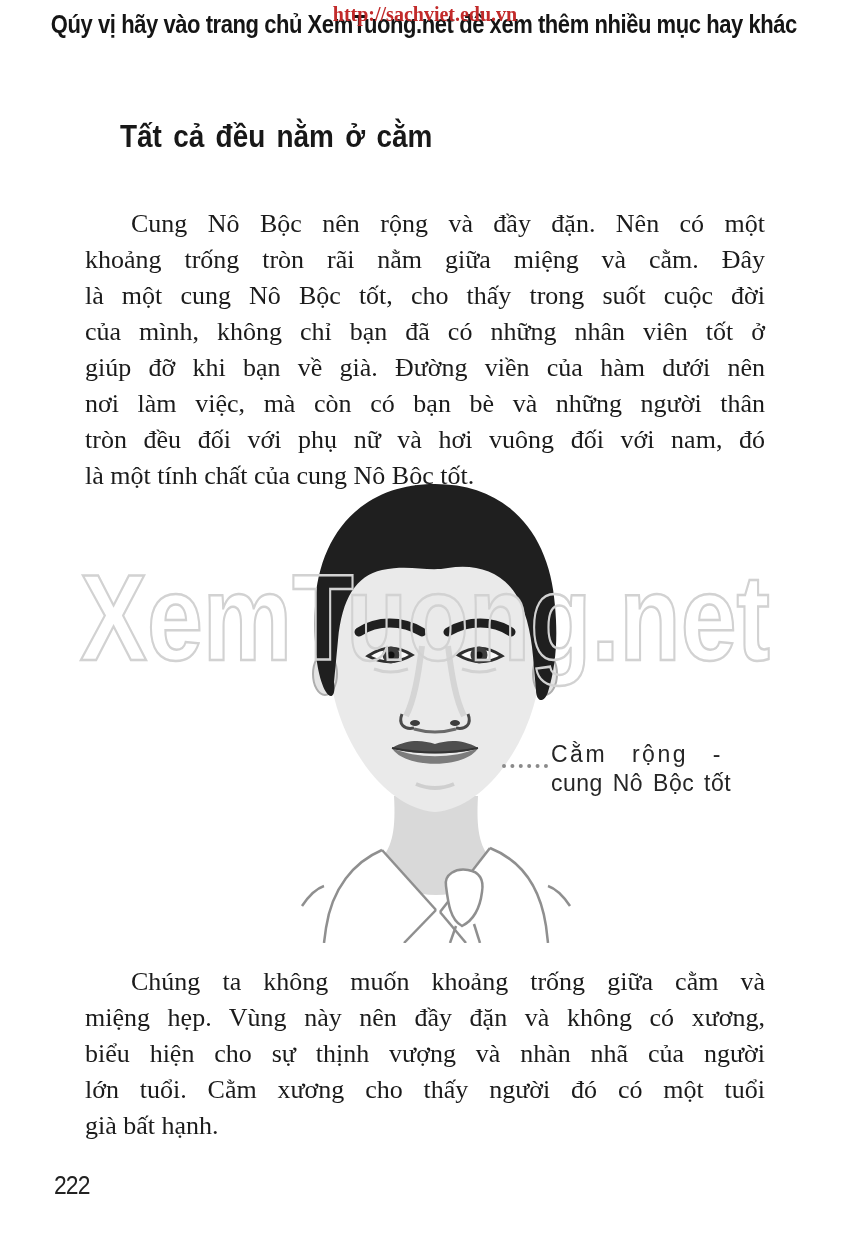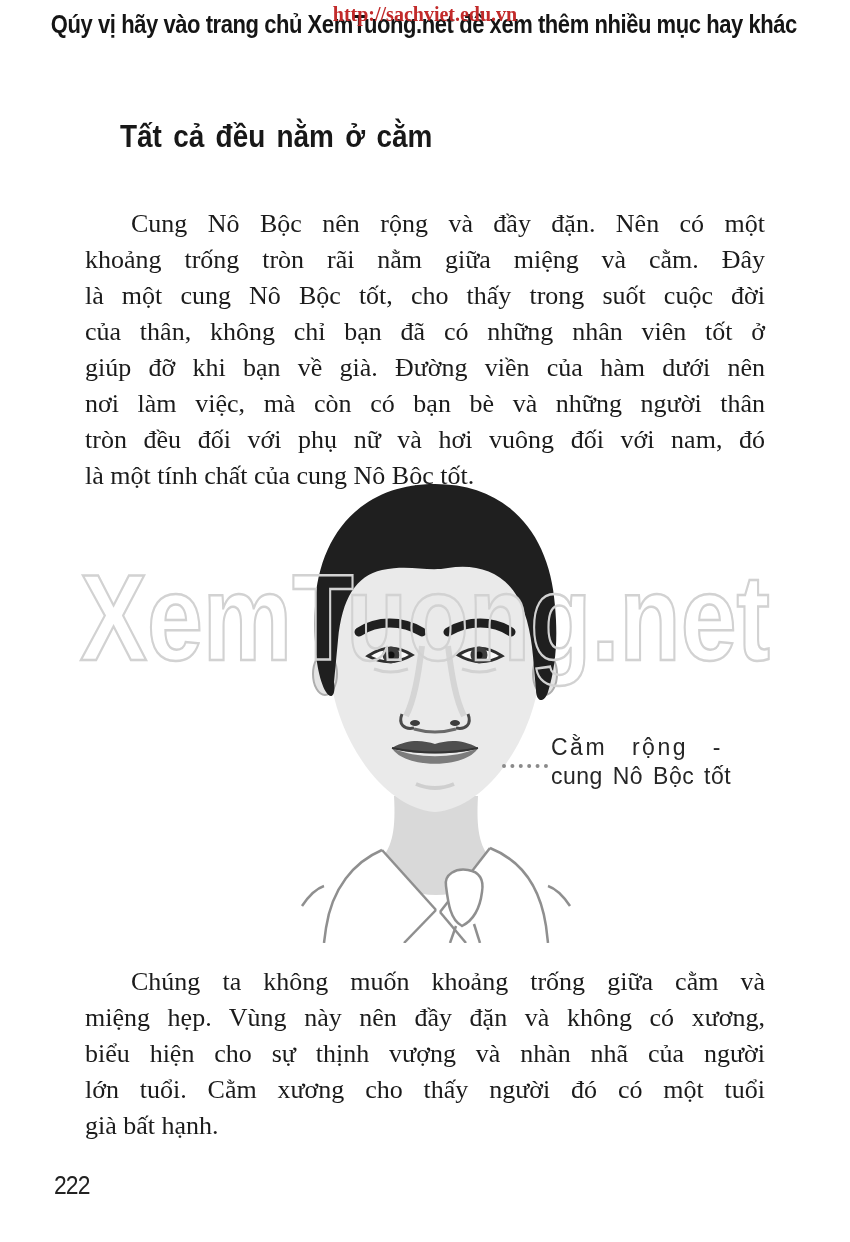--- a/index.html
+++ b/index.html
@@ -42,21 +42,21 @@
   .wm-svg{position:absolute;left:0;top:538px;z-index:2;}
   .leader{
     position:absolute;left:502px;top:764px;width:46px;height:0;
     border-top:4px dotted #8a8a8a;z-index:3;
   }
   .caption{
     position:absolute;left:551px;top:733px;z-index:3;color:#262626;
     font-family:"Liberation Sans",sans-serif;font-size:23px;line-height:29px;
     white-space:nowrap;
   }
-  .caption .c1{letter-spacing:2.5px;word-spacing:16px;}
+  .caption .c1{letter-spacing:2.5px;word-spacing:16px;margin-top:7px;}
   .caption .c2{letter-spacing:0.5px;word-spacing:3px;}
   
   .pagenum{
     position:absolute;left:54px;top:1170px;font-size:26px;color:#222;
     font-family:"Liberation Sans",sans-serif;transform:scaleX(0.88);
     transform-origin:left center;letter-spacing:-1px;
   }
 </style>
 </head>
 <body>
@@ -71,21 +71,21 @@
   </div>
 
   <div class="title">
     <span class="title-inner">Tất cả đều nằm ở cằm</span>
   </div>
 
   <div class="para" id="para1">
       <div class="tline">Cung Nô Bộc nên rộng và đầy đặn. Nên có một</div>
       <div class="tline">khoảng trống tròn rãi nằm giữa miệng và cằm. Đây</div>
       <div class="tline">là một cung Nô Bộc tốt, cho thấy trong suốt cuộc đời</div>
-      <div class="tline">của thân, không chỉ bạn đã có những nhân viên tốt ở</div>
+      <div class="tline">của mình, không chỉ bạn đã có những nhân viên tốt ở</div>
       <div class="tline">giúp đỡ khi bạn về già. Đường viền của hàm dưới nên</div>
       <div class="tline">nơi làm việc, mà còn có bạn bè và những người thân</div>
       <div class="tline">tròn đều đối với phụ nữ và hơi vuông đối với nam, đó</div>
       <div class="tline">là một tính chất của cung Nô Bộc tốt.</div>
     </div>
 
   <svg class="face-svg" width="276" height="465" viewBox="0 0 276 465" xmlns="http://www.w3.org/2000/svg">
 
     <path d="M96 318 C 98 352 94 368 84 380 L 84 396 C 112 424 164 424 192 396 L 192 380 C 182 368 178 352 180 318 Z" fill="#d9d9d9"></path>
 

